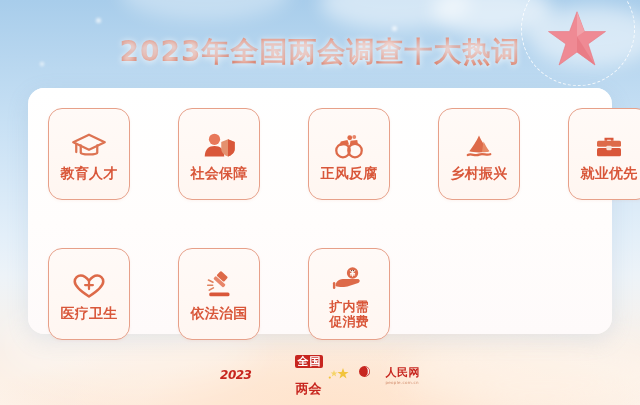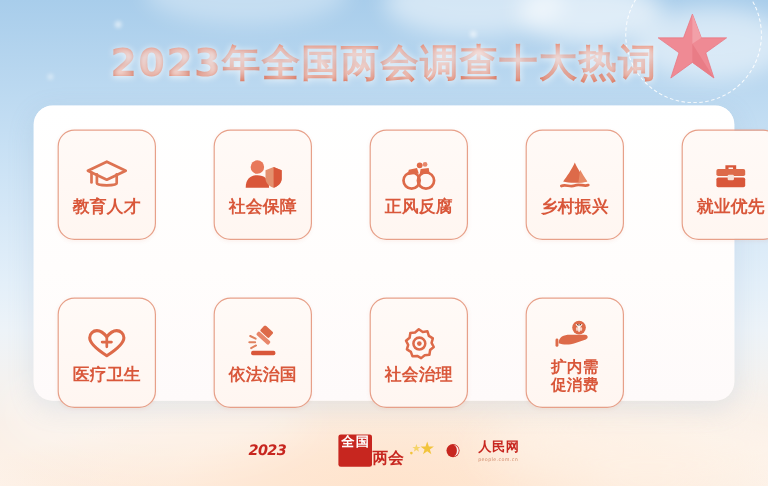--- a/index.html
+++ b/index.html
@@ -39,21 +39,21 @@
   
   #deco-ring{
     position:absolute;left:521px;top:-28px;width:112px;height:112px;border-radius:50%;
     border:1.6px dashed rgba(255,255,255,.85);
   }
   #deco-star{position:absolute;left:546px;top:8px;width:62px;height:62px;}
 
   
   #title{
     position:absolute;left:0;top:32px;width:640px;text-align:center;
-    font-size:32px;font-weight:bold;letter-spacing:1px;line-height:40px;
+    font-size:28px;font-weight:bold;letter-spacing:1px;line-height:40px;
     color:#de5b3c;
     background:linear-gradient(180deg,#e8795c 0%,#e2624288 40%,#d44f2e 100%);
     -webkit-background-clip:text;background-clip:text;-webkit-text-fill-color:transparent;
     text-shadow:0 1px 6px rgba(255,255,255,.85);
     white-space:nowrap;
   }
 
   
   #panel{
     position:absolute;left:28px;top:88px;width:584px;height:246px;
@@ -86,28 +86,28 @@
 
   
   #footer-logo{
     position:absolute;left:0;top:358px;width:640px;height:34px;
     display:flex;align-items:center;justify-content:center;gap:5px;
   }
   #logo-year{
     font-size:12px;font-weight:bold;color:#c7261f;font-style:italic;
     letter-spacing:-.5px;line-height:16px;
   }
-  #logo-words{display:flex;line-height:1;padding-left:39px;}
+  #logo-words{display:flex;flex-direction:column;line-height:1;padding-left:39px;}
   #logo-top{
     font-size:11px;font-weight:bold;color:#fff;background:#c7261f;
     padding:1px 2px;border-radius:2px;letter-spacing:1px;
   }
   #logo-bottom{font-size:13px;font-weight:bold;color:#c7261f;letter-spacing:0px;margin-top:14px;}
   #logo-stars{position:relative;width:22px;height:16px;}
-  #pd-logo{display:flex;align-items:center;gap:14px;margin-left:3px;}
+  #pd-logo{display:flex;align-items:flex-start;gap:14px;margin-left:3px;}
   #pd-name{font-size:11px;font-weight:bold;color:#c7261f;letter-spacing:.5px;}
   #pd-url{font-size:4px;color:#d08a6a;letter-spacing:.3px;}
 </style>
 </head>
 <body>
 
 <div id="stage">
 
   <div class="cloud c1"></div>
   <div class="cloud c2"></div>
@@ -225,34 +225,20 @@
           <rect x="16" y="12" width="18" height="5" rx="1.6" transform="rotate(42 25 14)" fill="#e8866a"></rect>
           <path d="M10 12 L16 15 M9 19 L15.5 19 M11 25.5 L16.5 22.5" stroke="#e0825f" stroke-width="2.2" stroke-linecap="round"></path>
           <rect x="11" y="28.5" width="27" height="5" rx="2" fill="#d9573a"></rect>
         </svg>
       </span>
       <span class="label">
         <span class="ln">依法治国</span>
       </span>
     </div>
 
-    <div class="card">
-      <span class="ico">
-        <svg width="36" height="30" viewBox="0 0 48 40">
-          <g fill="none" stroke="#dd6a49" stroke-width="2.8" stroke-linejoin="round">
-            <path d="M24 4.5 L28.4 7.5 L33.6 6.8 L35.2 11.8 L39.6 14.6 L38.2 19.6 L40.6 24.2 L36.6 27.6 L35.8 32.8 L30.6 33.4 L26.6 36.6 L22.2 34.2 L17 34.6 L15.2 29.7 L10.8 26.9 L12.2 21.9 L9.8 17.3 L13.8 13.9 L14.6 8.7 L19.8 8.1 Z"></path>
-            <circle cx="24.6" cy="20.4" r="6.6"></circle>
-          </g>
-          <circle cx="24.6" cy="20.4" r="2.6" fill="#dd6a49"></circle>
-        </svg>
-      </span>
-      <span class="label">
-        <span class="ln">社会治理</span>
-      </span>
-    </div>
 
     <div class="card">
       <span class="ico">
         <svg width="34" height="26" viewBox="0 0 48 34">
           <circle cx="29" cy="8.5" r="8" fill="#dd6a49"></circle>
           <path d="M29 5 L29 13 M25.8 5 L29 8.5 L32.2 5 M26 9.2 L32 9.2 M26 11.2 L32 11.2" stroke="#fff6f1" stroke-width="1.5" stroke-linecap="round"></path>
           <path d="M5 27 C5 19.5 11 17 18 17 L36 17 C39.5 17 40.5 21 37 22.5 L24 27 C19 28.8 10 29 5 27 Z" fill="#dd6a49"></path>
           <path d="M3 23 L3 29.5" stroke="#dd6a49" stroke-width="3.4" stroke-linecap="round"></path>
         </svg>
       </span>

